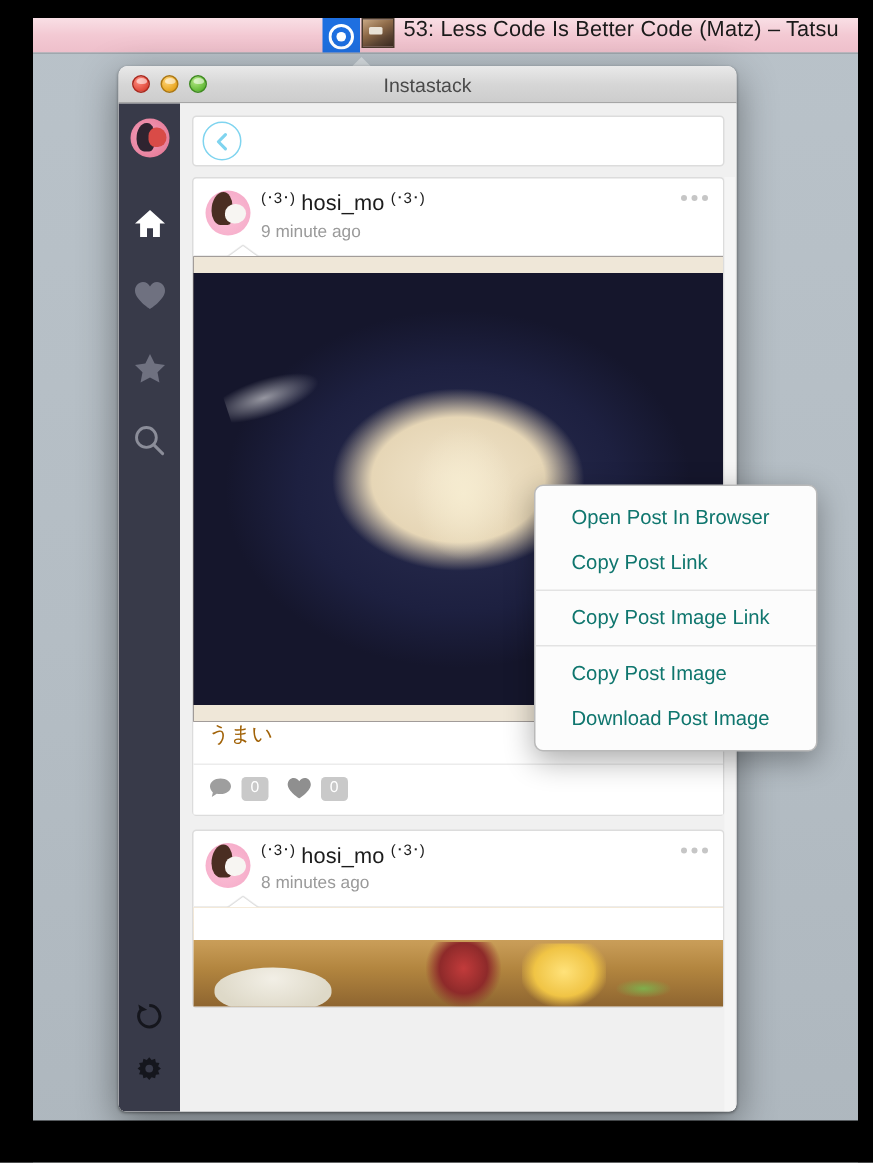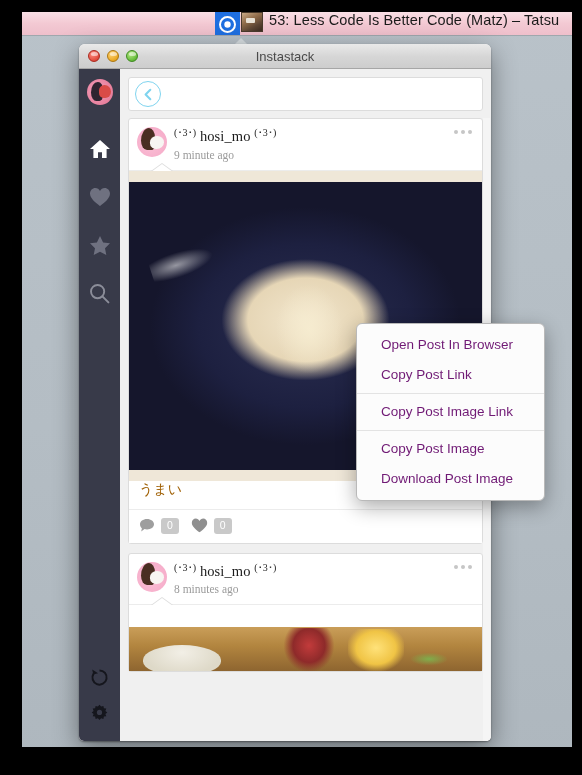--- a/index.html
+++ b/index.html
@@ -148,21 +148,21 @@
     flex:0 0 30px; position:relative; overflow:hidden; margin-right:7px;
   }
   .post-avatar::before{
     content:""; position:absolute; left:4px; top:1px; width:14px; height:22px;
     background:#4a2e22; border-radius:60% 45% 25% 45%;
   }
   .post-avatar::after{
     content:""; position:absolute; left:13px; top:9px; width:14px; height:13px;
     background:#f7f5f2; border-radius:50% 50% 55% 45%;
   }
-  .head-text { display:flex; flex-direction:column; justify-content:center; padding-top:1px;font-family:Liberation Serif, serif; }
+  .head-text { display:flex; flex-direction:column; justify-content:center; padding-top:1px; }
   .post-user { font-size:14.5px; color:#1c1c1c; line-height:1.15; letter-spacing:0.1px; }
   .post-user .kao { font-size:10px; vertical-align:top; position:relative; top:-1px; }
   .post-time { font-size:11.5px; color:#9a9a9a; margin-top:4px; }
   .dots {
     position:absolute; right:10px; top:11px; display:flex; gap:3px;
   }
   .dots i { width:4px; height:4px; border-radius:50%; background:#c6c6c6; display:block; }
 
   
   .card-notch {
@@ -240,21 +240,21 @@
   
   #ctxmenu {
     position:absolute; left:356px; top:323px; width:189px;
     background:#fcfcfc;
     border:1px solid #b9b9b9; border-radius:6px;
     box-shadow:0 6px 20px rgba(0,0,0,0.33);
     padding:6px 0;
     z-index:50;
   }
   .ctx-item {
-    padding:7px 14px 8px 24px; font-size:13.5px; color:#701a75; white-space:nowrap;
+    padding:7px 14px 8px 24px; font-size:13.5px; color:#0f766e; white-space:nowrap;
   }
   .ctx-sep { height:1px; background:#e3e3e3; margin:3px 0; }
 </style>
 </head>
 <body>
 
 <div id="desktop">
 
   <div id="menubar">
     <div id="menubar-spacer"></div>

